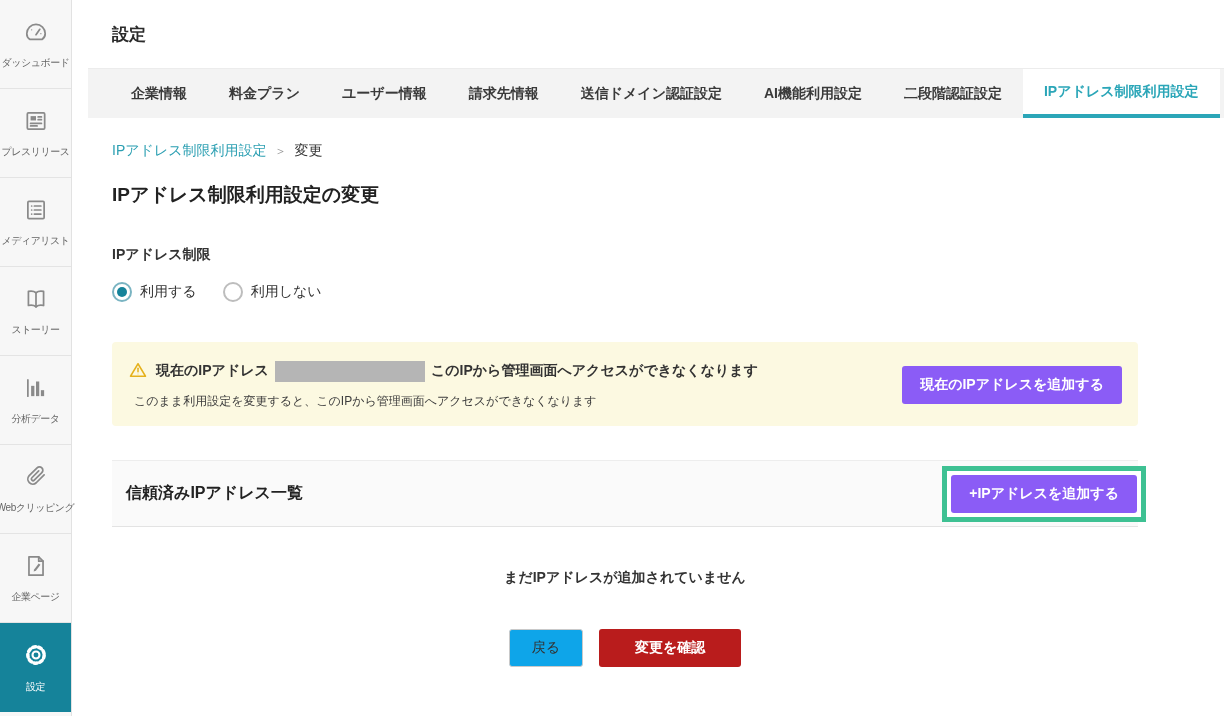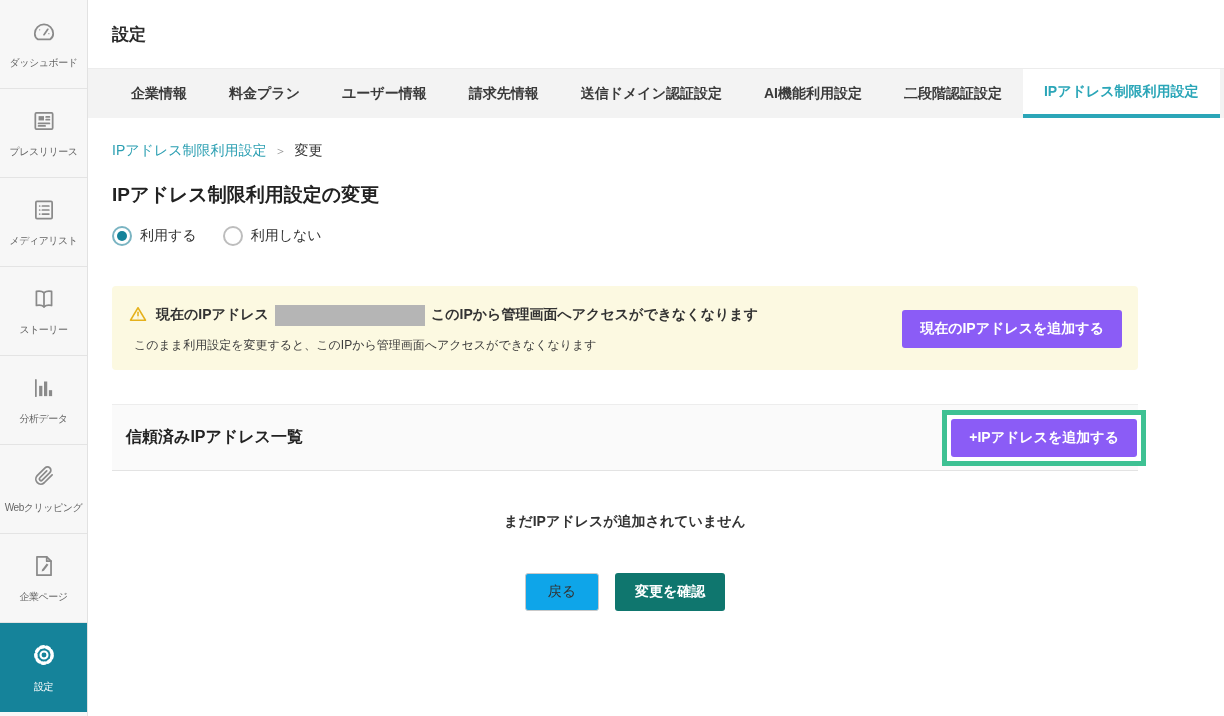--- a/index.html
+++ b/index.html
@@ -1,20 +1,20 @@
 <!DOCTYPE html>
 <html><head>
 <meta charset="utf-8">
 <style>
   * { margin:0; padding:0; box-sizing:border-box; }
   html,body { width:1224px; height:716px; overflow:hidden; background:#fff;
     font-family:"Liberation Sans","DejaVu Sans",sans-serif; color:#333; }
 
   
-  .sidebar { position:fixed; left:0; top:0; width:88px; height:716px;
+  .sidebar { position:fixed; left:0; top:0; width:72px; height:716px;
     background:#f7f7f7; border-right:1px solid #e2e2e2; display:flex; flex-direction:column; }
   .side-item { height:89px; border-bottom:1px solid #e4e4e4; display:flex; flex-direction:column;
     align-items:center; justify-content:center; gap:7px; cursor:pointer; }
   .side-item .lbl { font-size:10px; color:#666; letter-spacing:-0.5px; white-space:nowrap; }
   .side-item svg { stroke:#8a8a8a; fill:none; stroke-width:1.6; stroke-linecap:round; stroke-linejoin:round; }
   .side-item.active { background:#15839a; border-bottom:1px solid #15839a; }
   .side-item.active .lbl { color:#fff; }
   .side-item.active svg { stroke:#fff; }
 
   
@@ -60,22 +60,22 @@
   .list-header { margin-top:34px; background:#fafafa; border-top:1px solid #ededed; border-bottom:1px solid #e3e3e3;
     height:67px; display:flex; align-items:center; justify-content:space-between; padding:0 0 0 14px; position:relative; }
   .list-title { font-size:16px; font-weight:bold; color:#222; }
   .highlight-box { border:5px solid #3ec193; background:#fff; padding:4px; margin-right:-8px; }
   .empty-msg { margin-top:42px; text-align:center; font-size:14px; font-weight:bold; }
 
   
   .actions { margin-top:42px; display:flex; justify-content:center; gap:16px; }
   .btn-back { background:#0ea5e9; border:1px solid #c9c9c9; border-radius:3px; color:#333;
     font-size:14px; padding:9px 22px; cursor:pointer; font-family:inherit; }
-  .btn-confirm { background:#0f766e; border:none; border-radius:3px; color:#fff; font-weight:bold;
-    font-size:14px; padding:9px 20px; cursor:default; font-family:inherit; }
+  .btn-confirm { background:#b91c1c; border:none; border-radius:3px; color:#fff; font-weight:bold;
+    font-size:14px; padding:9px 36px; cursor:default; font-family:inherit; }
 </style>
 </head>
 <body>
 
 <nav class="sidebar">
 
   <div class="side-item">
     <span>
       <svg width="26" height="26" viewBox="0 0 24 24">
         <path d="M3.5 13.5a8.5 8.5 0 1 1 17 0c0 2.2-1.2 4.3-3 5.4h-11c-1.8-1.1-3-3.2-3-5.4z"></path>
@@ -190,20 +190,21 @@
   <div class="content">
 
     <div class="breadcrumb">
       <a>IPアドレス制限利用設定</a>
       <span class="crumb-sep">＞</span>
       <span class="crumb-current">変更</span>
     </div>
 
     <h1 class="page-heading">IPアドレス制限利用設定の変更</h1>
 
+    <div class="field-label">IPアドレス制限</div>
 
     <div class="radio-row">
       <label class="radio-opt selected">
         <span class="radio-circle"></span>
         <span>利用する</span>
       </label>
       <label class="radio-opt">
         <span class="radio-circle"></span>
         <span>利用しない</span>
       </label>

